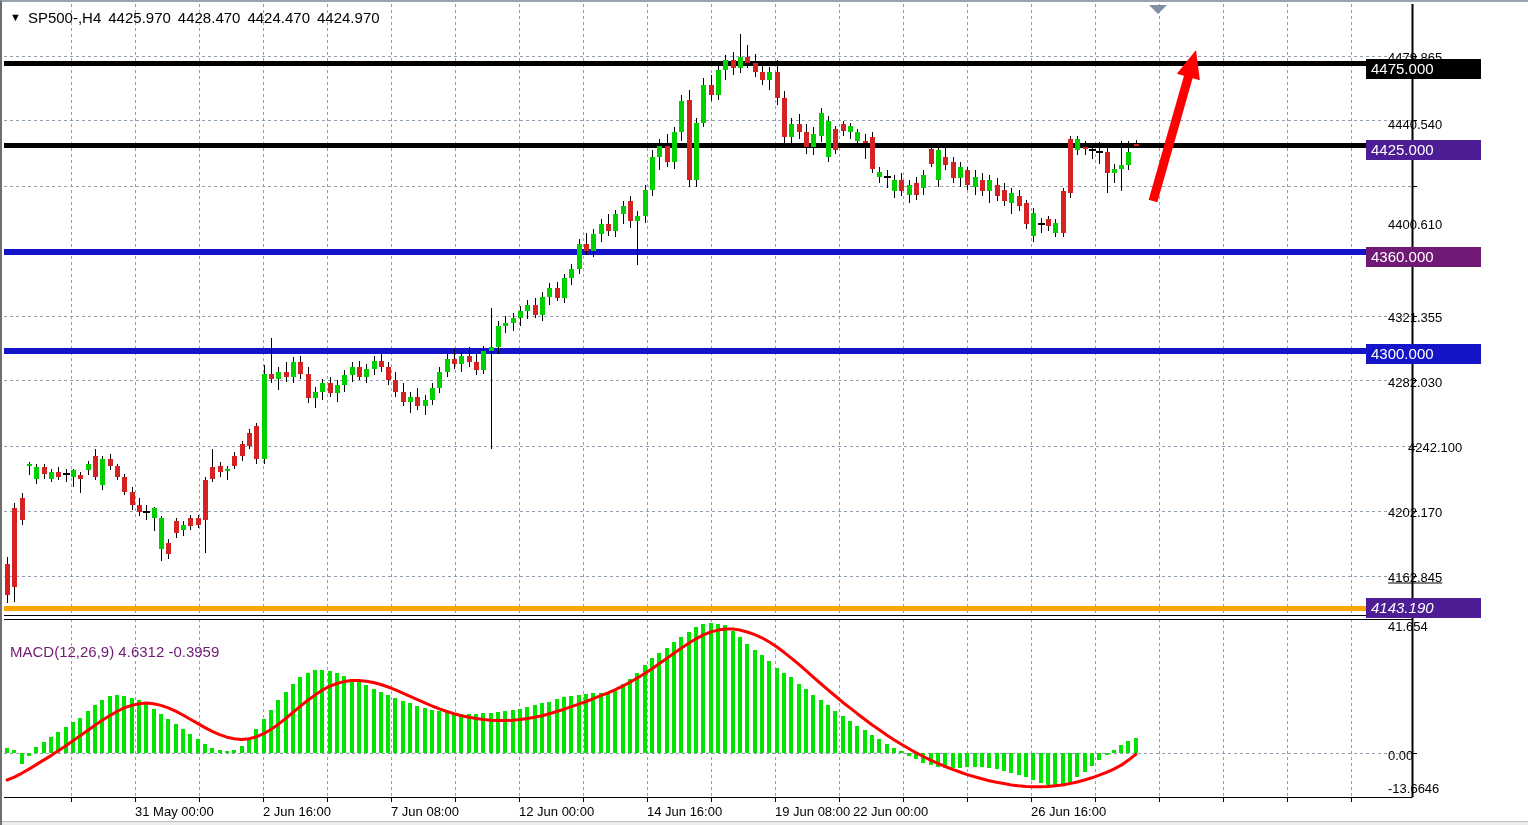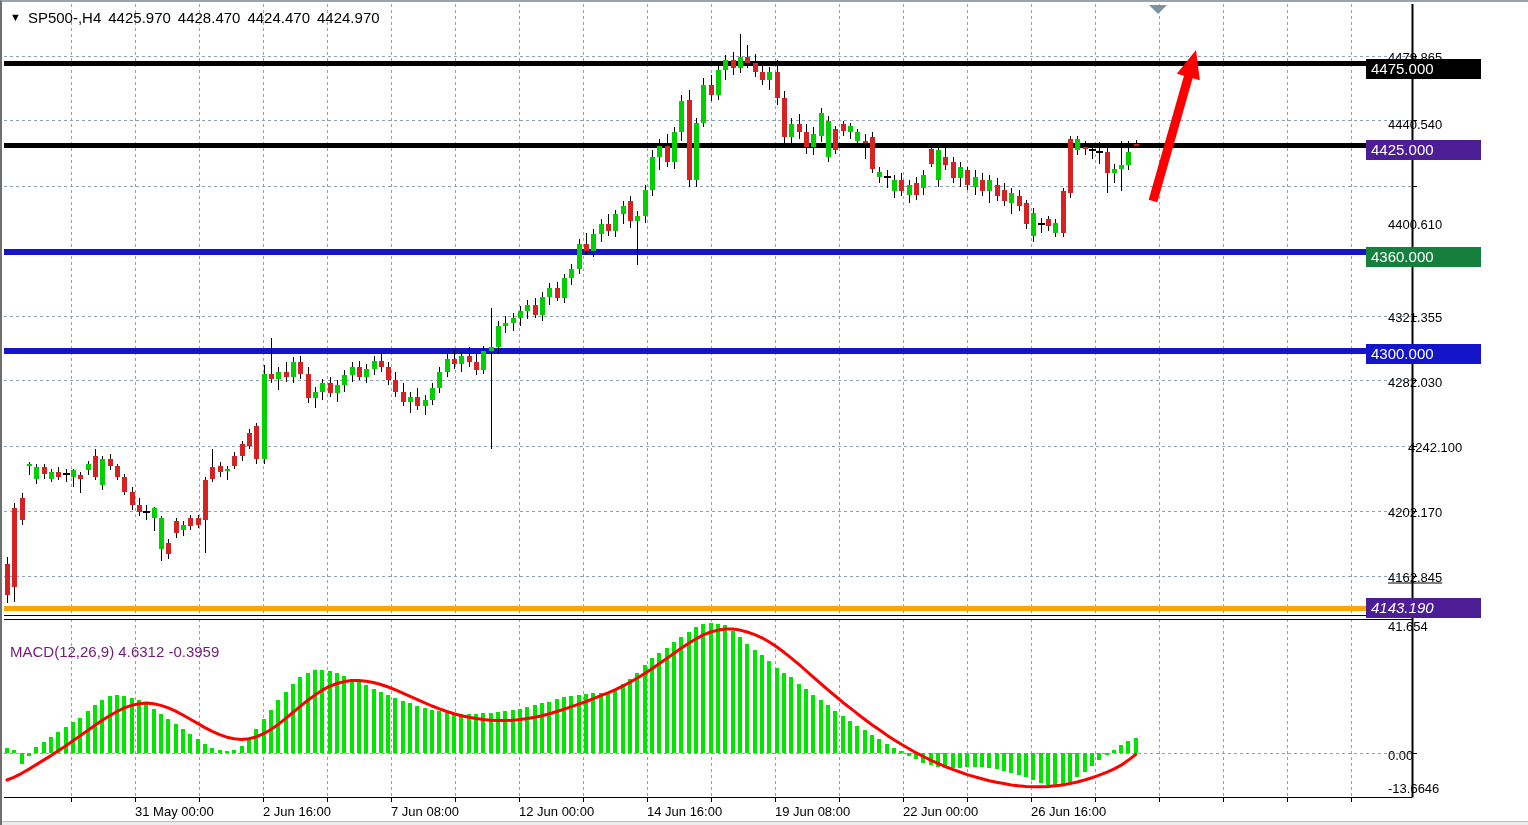--- a/index.html
+++ b/index.html
@@ -942,28 +942,28 @@
       <div class="axis-label" style="top: 315px;">4321.355</div>
       <div class="axis-label" style="top: 380px;">4282.030</div>
       <div class="axis-label" style="top: 445px; margin-left: 20px;">4242.100</div>
       <div class="axis-label" style="top: 510px;">4202.170</div>
       <div class="axis-label" style="top: 575px; text-decoration: underline;">4162.845</div>
       <div class="axis-label" style="top: 624px;">41.654</div>
       <div class="axis-label" style="top: 753px;">0.00</div>
       <div class="axis-label" style="top: 786px;">-13.6646</div>
       <div class="axis-badge" style="top: 67px; background: rgb(0, 0, 0);">4475.000</div>
       <div class="axis-badge" style="top: 148px; background: #4c1d95;">4425.000</div>
-      <div class="axis-badge" style="top: 255px; background: #15803d;">4360.000</div>
+      <div class="axis-badge" style="top: 255px; background: #701a75;">4360.000</div>
       <div class="axis-badge" style="top: 352px; background: rgb(20, 20, 200);">4300.000</div>
       <div class="axis-badge" style="top: 606px; background: #4c1d95; font-style: italic;">4143.190</div>
       <div class="time-label" style="left: 4px; margin-top: 48px;">26 May 2023</div>
       <div class="time-label" style="left: 133px;">31 May 00:00</div>
       <div class="time-label" style="left: 261px;">2 Jun 16:00</div>
       <div class="time-label" style="left: 389px;">7 Jun 08:00</div>
       <div class="time-label" style="left: 517px;">12 Jun 00:00</div>
       <div class="time-label" style="left: 645px;">14 Jun 16:00</div>
       <div class="time-label" style="left: 773px;">19 Jun 08:00</div>
-      <div class="time-label" style="left: 901px;">22 Jun 00:00</div>
+      <div class="time-label" style="left: 851px;">22 Jun 00:00</div>
       <div class="time-label" style="left: 1029px;">26 Jun 16:00</div>
     </div>
 
   <div class="bottom-strip"></div>
 </div>
 
 </body></html>

